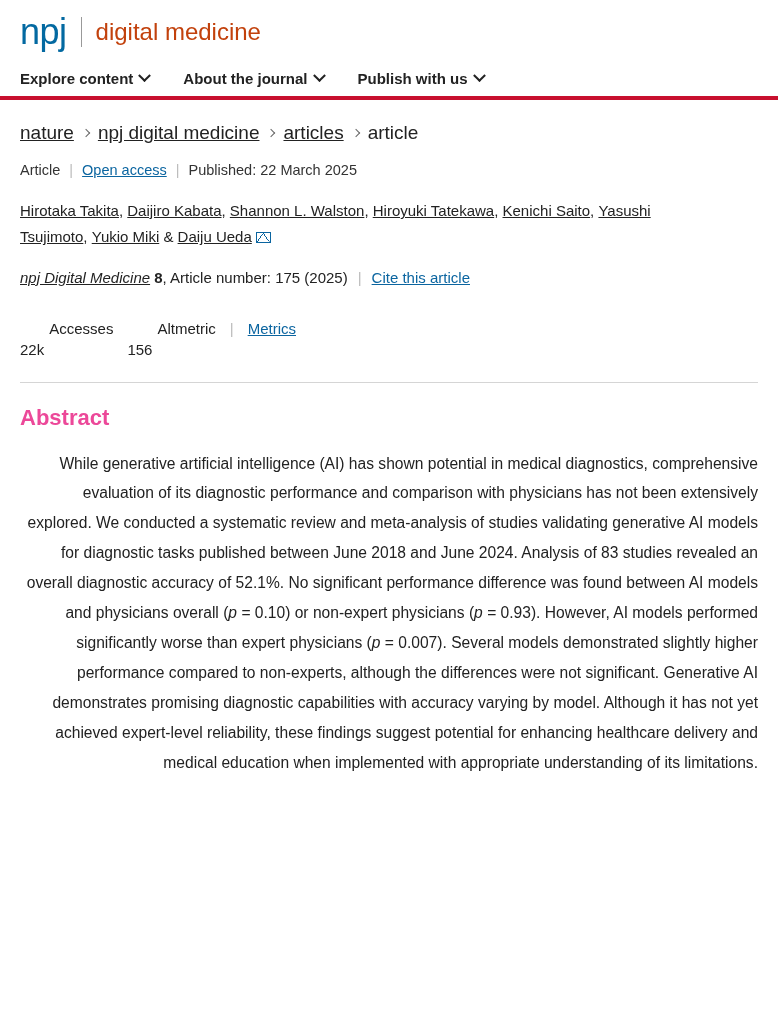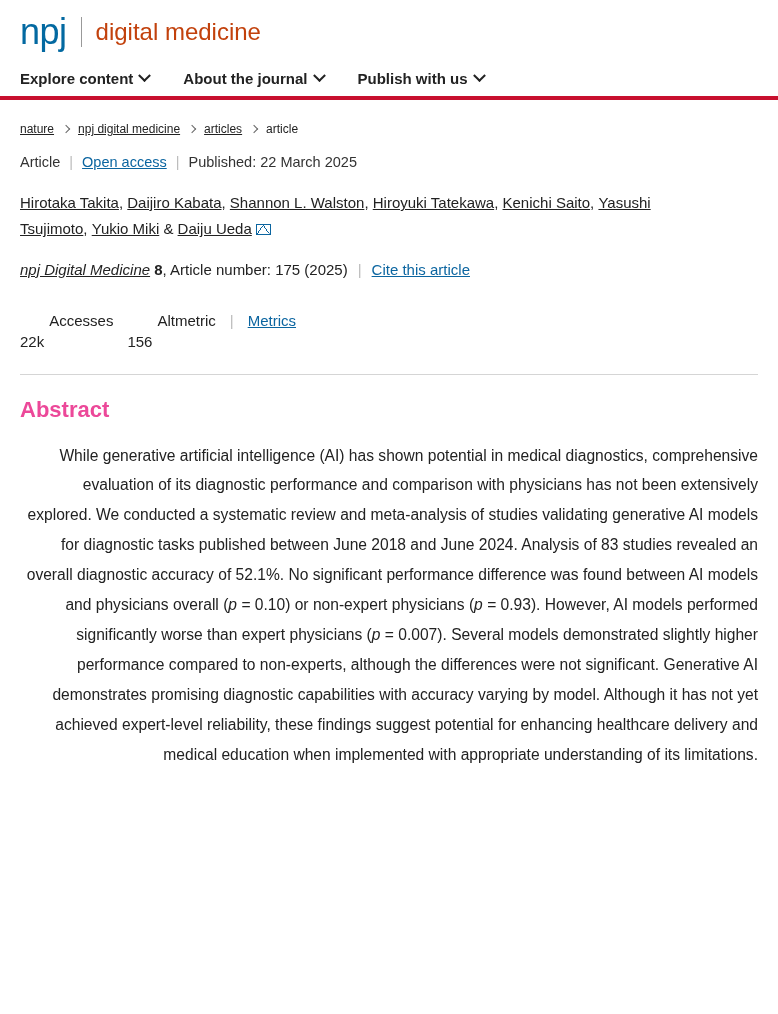--- a/index.html
+++ b/index.html
@@ -68,21 +68,21 @@
     width: 9px;
     height: 9px;
     border-right: 2px solid #222;
     border-bottom: 2px solid #222;
     transform: rotate(45deg) translate(-2px, -2px);
   }
 
   
   .breadcrumb {
     padding: 22px 20px 0 20px;
-    font-size: 12px;
+    font-size: 19px;
     color: #222222;
     display: flex;
     align-items: center;
     flex-wrap: wrap;
     text-align: right;
   }
   .breadcrumb a {
     color: #222222;
     text-decoration: underline;
   }

